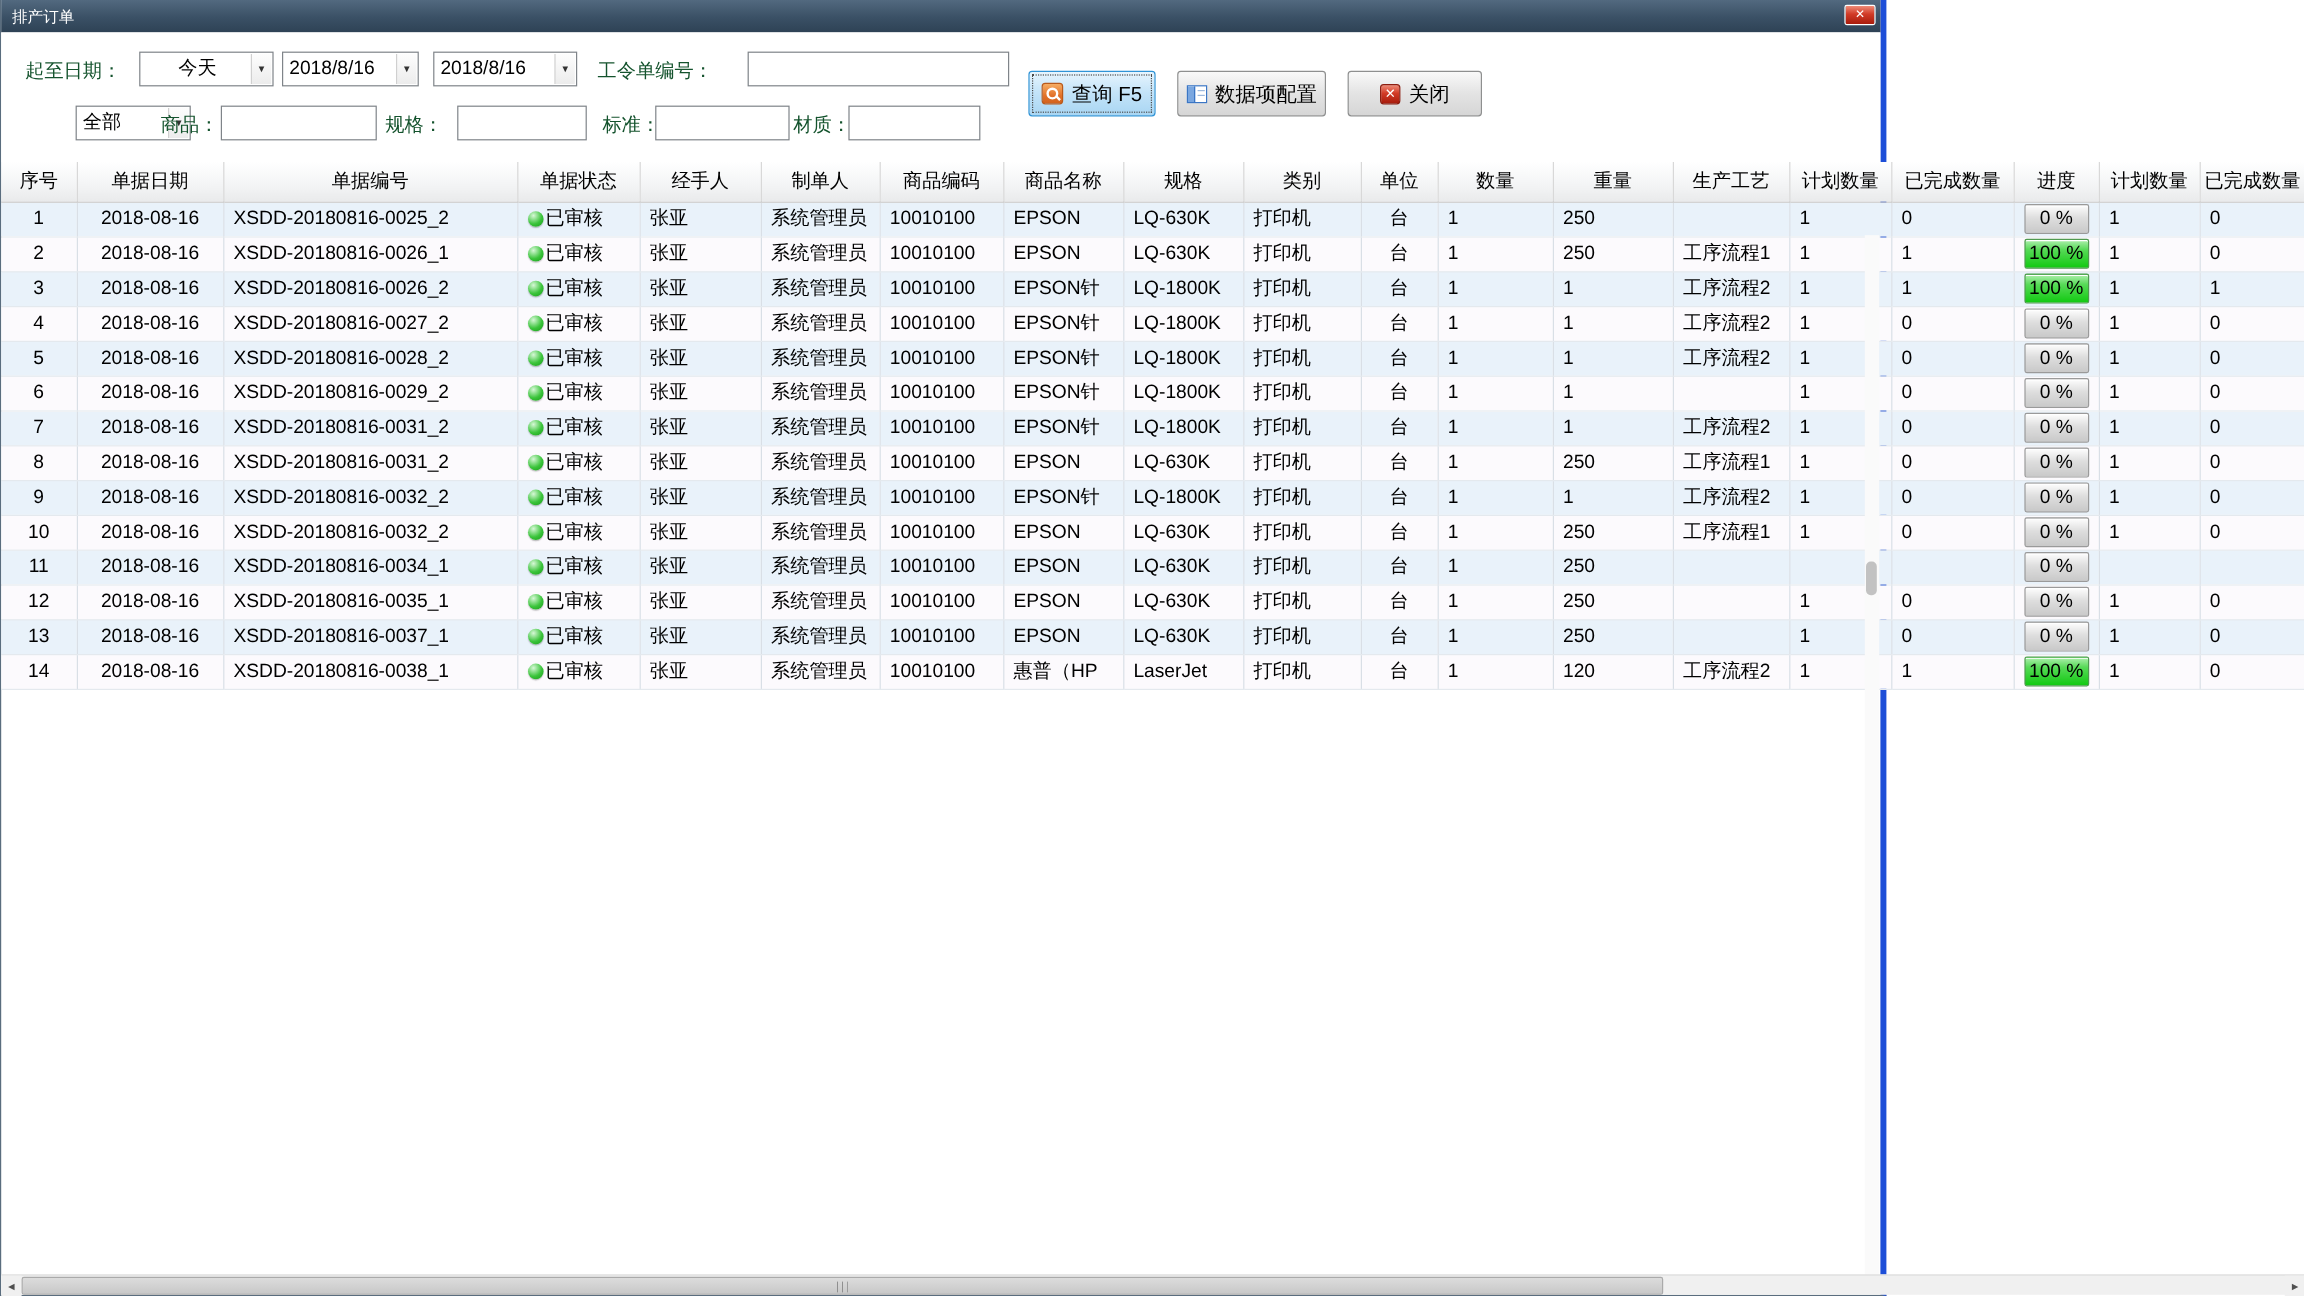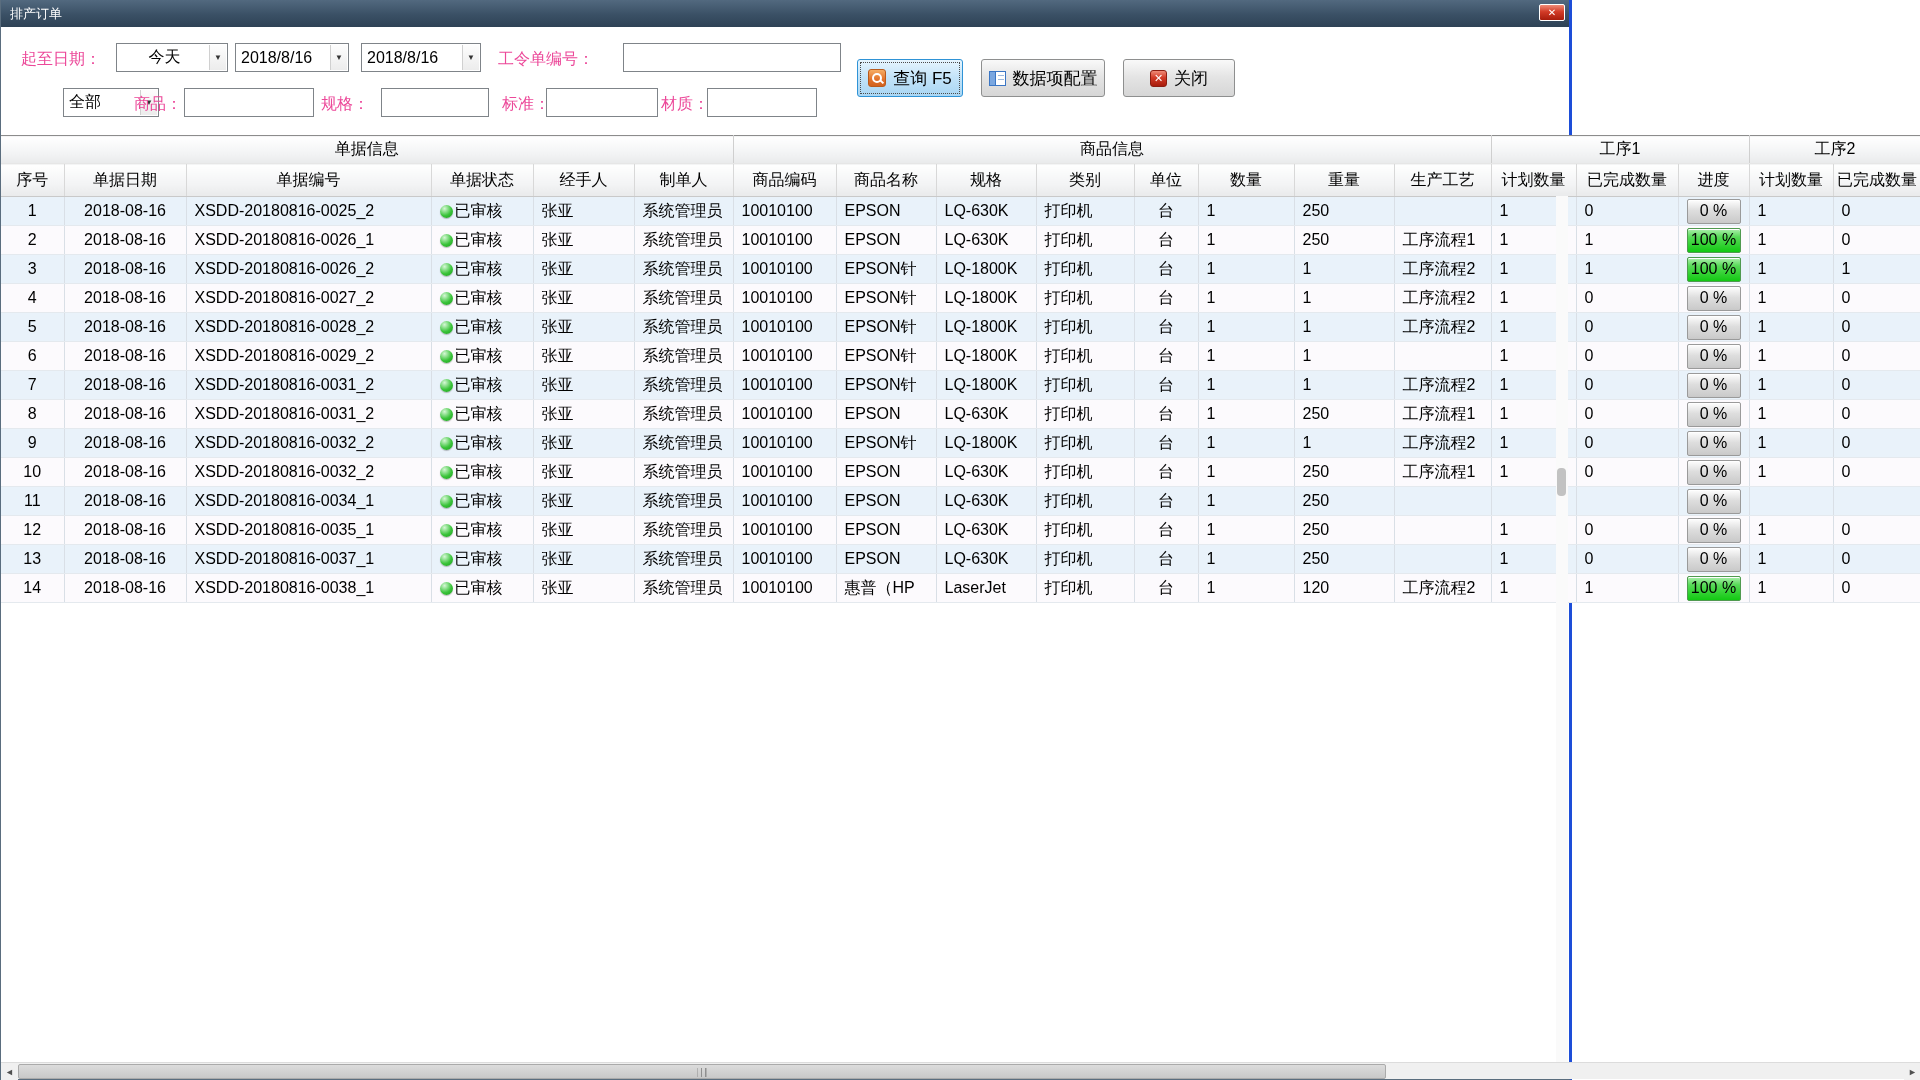--- a/index.html
+++ b/index.html
@@ -1,30 +1,30 @@
 <!DOCTYPE html>
 <html style="--ok: #3bc43b; --done: #12c912; --row-odd: #e9f2fa; --row-even: #fcfafd;"><head>
 <meta charset="utf-8">
 <style>
   * { margin:0; padding:0; box-sizing:border-box; }
   html,body { width:1920px; height:1080px; background:#fff; font-family:"Liberation Sans","DejaVu Sans",sans-serif; overflow:hidden; }
-  .window { position:relative; width:1572px; height:1080px; background:#fff; border-left:1px solid #5a6d7e; border-right:3px solid #1d4ed8; border-bottom:1px solid #5a6d7e; }
+  .window { position:relative; width:1572px; height:1080px; background:#fff; border-left:1px solid #5a6d7e; border-right:5px solid #1d4ed8; border-bottom:1px solid #5a6d7e; }
 
   
   .titlebar { position:absolute; left:0; top:0; width:100%; height:27px;
     background:linear-gradient(#52697f,#3a5065 55%,#2e4255); color:#fff;
     display:flex; align-items:center; padding-left:9px; font-size:13px; }
   .close-btn { position:absolute; right:4px; top:4px; width:26px; height:17px;
     background:linear-gradient(#ef8b77,#d23b27 45%,#a81c0c); border:1px solid #ffffff;
     border-radius:2px; color:#fff; font-size:10px; font-weight:bold;
     display:flex; align-items:center; justify-content:center; cursor:pointer; }
 
   
   .filters { position:absolute; left:0; top:27px; width:100%; height:108px; background:#fff; }
-  .lbl { position:absolute; font-size:16px; color:#ec4899; white-space:nowrap; }
+  .lbl { position:absolute; font-size:16px; color:#14532d; white-space:nowrap; }
   .combo { position:absolute; height:29px; border:1px solid #7f8489; background:#fff; }
   .ctext { position:absolute; left:5px; right:20px; top:0; bottom:0; display:flex; align-items:center; font-size:16px; color:#000; overflow:hidden; white-space:nowrap; }
   .ctext.center { justify-content:center;text-align:center; }
   .carrow { position:absolute; right:1px; top:1px; bottom:1px; width:17px;
     background:linear-gradient(#fdfdfd,#ececec); border-left:1px solid #d0d0d0;
     display:flex; align-items:center; justify-content:center; font-size:8px; color:#333; }
   .textbox { position:absolute; height:29px; border:1px solid #7f8489; background:#fff; font-size:16px; padding:0 5px; font-family:"Liberation Sans","DejaVu Sans",sans-serif; }
   .btn { position:absolute; display:flex; align-items:center; justify-content:center; gap:7px;
     border:1px solid #8e8f8f; border-radius:3px; font-size:17px; color:#000; cursor:pointer;
     background:linear-gradient(#f9f9f9,#e4e4e4 48%,#d6d6d6); font-family:"Liberation Sans","DejaVu Sans",sans-serif; }
@@ -149,26 +149,20 @@
           <col style="width:96px">
           <col style="width:100px">
           <col style="width:97px">
           <col style="width:85px">
           <col style="width:102px">
           <col style="width:71px">
           <col style="width:84px">
           <col style="width:88px">
         </colgroup>
         <thead>
-          <tr class="grp-row">
-            <th colspan="6">单据信息</th>
-            <th colspan="8">商品信息</th>
-            <th colspan="3">工序1</th>
-            <th colspan="2">工序2</th>
-          </tr>
           <tr class="hdr-row">
             <th>序号</th>
             <th>单据日期</th>
             <th>单据编号</th>
             <th>单据状态</th>
             <th>经手人</th>
             <th>制单人</th>
             <th>商品编码</th>
             <th>商品名称</th>
             <th>规格</th>

